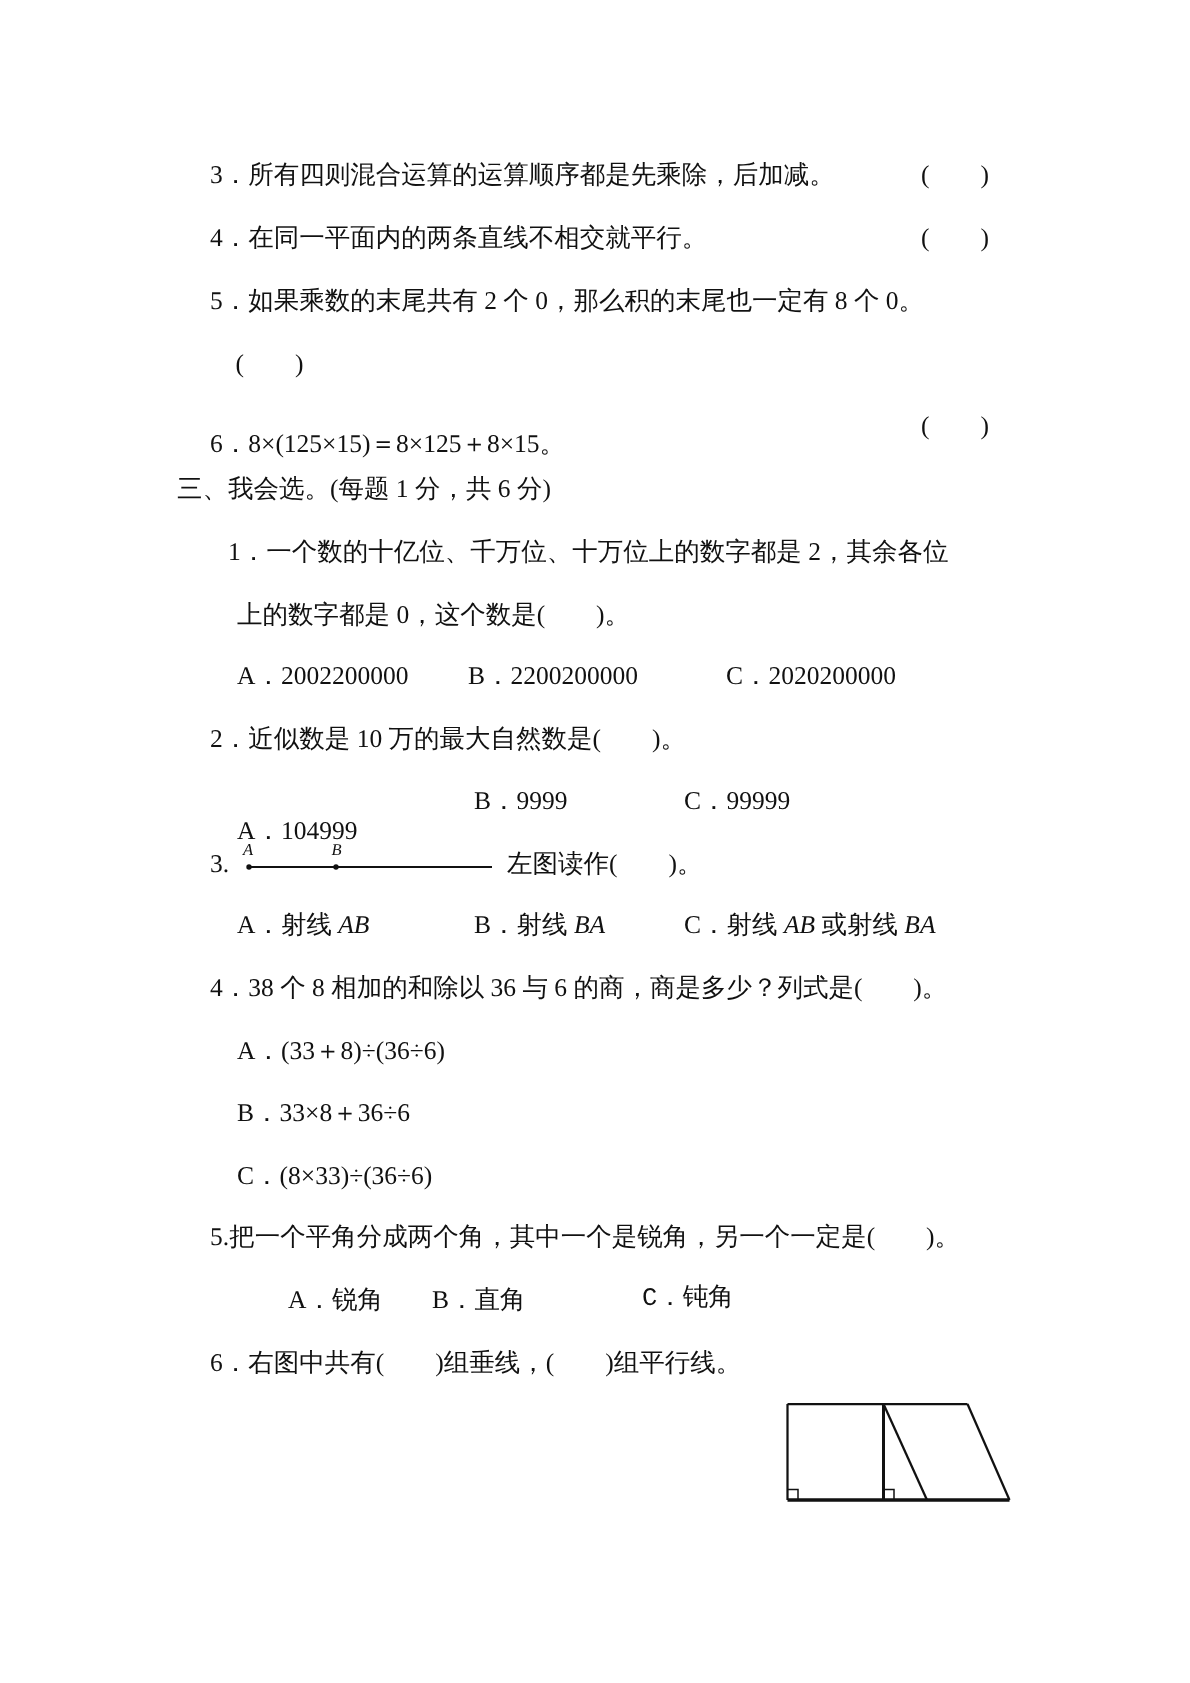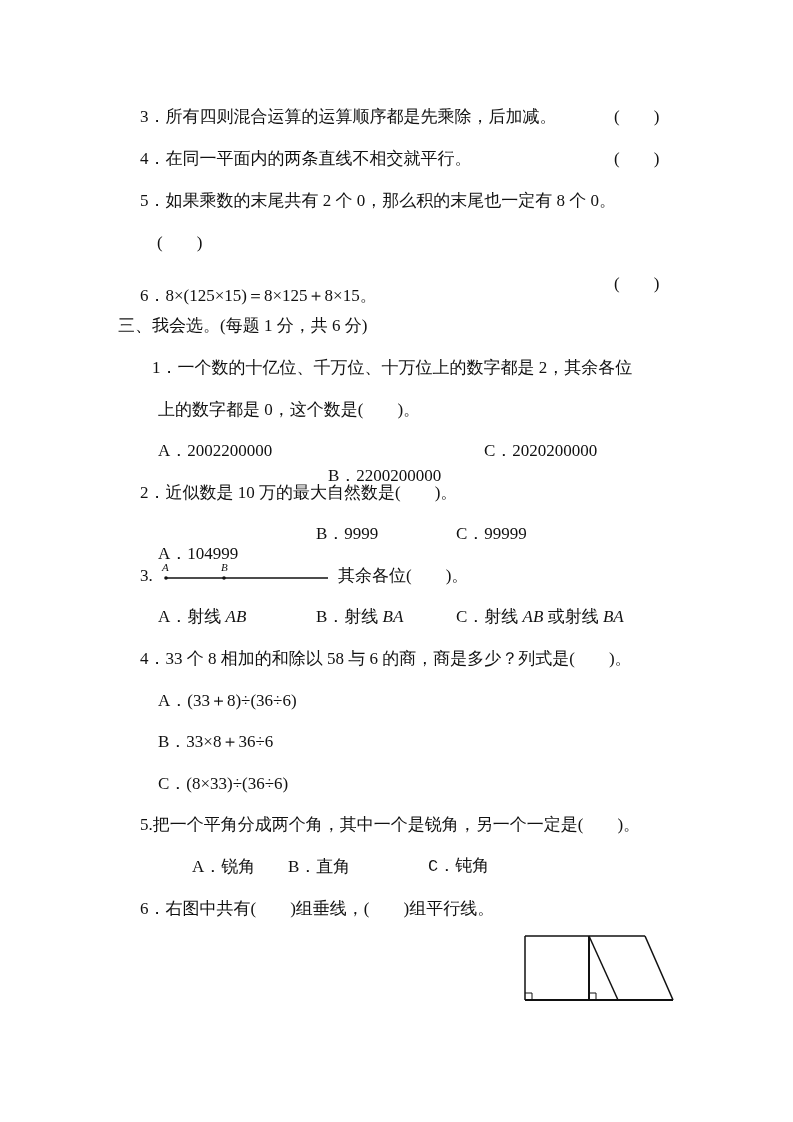--- a/index.html
+++ b/index.html
@@ -34,45 +34,45 @@
 </div>
 <div class="paren" style="left:614px; top:272px;">(　　)</div>
 
 <div class="line" style="left:118px; top:314px;">三、我会选。(每题 1 分，共 6 分)</div>
 
 <div class="line" style="left:152px; top:356px;">
   <span>1．</span><span>一个数的十亿位、千万位、十万位上的数字都是 2，其余各位</span>
 </div>
 <div class="line" style="left:158px; top:398px;">上的数字都是 0，这个数是(　　)。</div>
 <div class="opt" style="left:158px; top:439px;"><span>A．</span><span>2002200000</span></div>
-<div class="opt" style="left:328px; top:439px;margin-top:25px;"><span>B．</span><span>2200200000</span></div>
+<div class="opt" style="left:312px; top:439px;"><span>B．</span><span>2200200000</span></div>
 <div class="opt" style="left:484px; top:439px;"><span>C．</span><span>2020200000</span></div>
 
 <div class="line" style="left:140px; top:481px;">
   <span>2．</span><span>近似数是 10 万的最大自然数是(　　)。</span>
 </div>
 <div class="opt" style="left:158px; top:542px;text-align:right;"><span>A．</span><span>104999</span></div>
 <div class="opt" style="left:316px; top:522px;text-align:right;"><span>B．</span><span>9999</span></div>
 <div class="opt" style="left:456px; top:522px;"><span>C．</span><span>99999</span></div>
 
 <div class="line" style="left:140px; top:564px;">3.</div>
 <svg style="left:160px; top:562px;" width="170" height="22">
   <line x1="6" y1="16" x2="168" y2="16" stroke="#111" stroke-width="1.3"></line>
   <circle cx="6" cy="16" r="1.8" fill="#111"></circle>
   <circle cx="64" cy="16" r="1.8" fill="#111"></circle>
 </svg>
 <div style="position:absolute; left:162px; top:561px; font-size:11px; font-style:italic; line-height:12px;">A</div>
 <div style="position:absolute; left:221px; top:561px; font-size:11px; font-style:italic; line-height:12px;">B</div>
-<div class="line" style="left:338px; top:564px;">其余各位(　　)。</div>
+<div class="line" style="left:338px; top:564px;">左图读作(　　)。</div>
 <div class="opt" style="left:158px; top:605px;"><span>A．</span><span>射线 </span><i class="var">AB</i></div>
 <div class="opt" style="left:316px; top:605px;"><span>B．</span><span>射线 </span><i class="var">BA</i></div>
 <div class="opt" style="left:456px; top:605px;"><span>C．</span><span>射线 </span><i class="var">AB</i><span> 或射线 </span><i class="var">BA</i></div>
 
 <div class="line" style="left:140px; top:647px;">
-  <span>4．</span><span>33 个 8 相加的和除以 58 与 6 的商，商是多少？列式是(　　)。</span>
+  <span>4．</span><span>38 个 8 相加的和除以 36 与 6 的商，商是多少？列式是(　　)。</span>
 </div>
 <div class="opt" style="left:158px; top:689px;"><span>A．</span><span>(33＋8)÷(36÷6)</span></div>
 <div class="opt" style="left:158px; top:730px;"><span>B．</span><span>33×8＋36÷6</span></div>
 <div class="opt" style="left:158px; top:772px;"><span>C．</span><span>(8×33)÷(36÷6)</span></div>
 
 <div class="line" style="left:140px; top:813px;">
   <span>5.</span><span>把一个平角分成两个角，其中一个是锐角，另一个一定是(　　)。</span>
 </div>
 <div class="opt" style="left:158px; top:855px;margin-left:34px;"><span>A．</span><span>锐角</span></div>
 <div class="opt" style="left:288px; top:855px;"><span>B．</span><span>直角</span></div>

